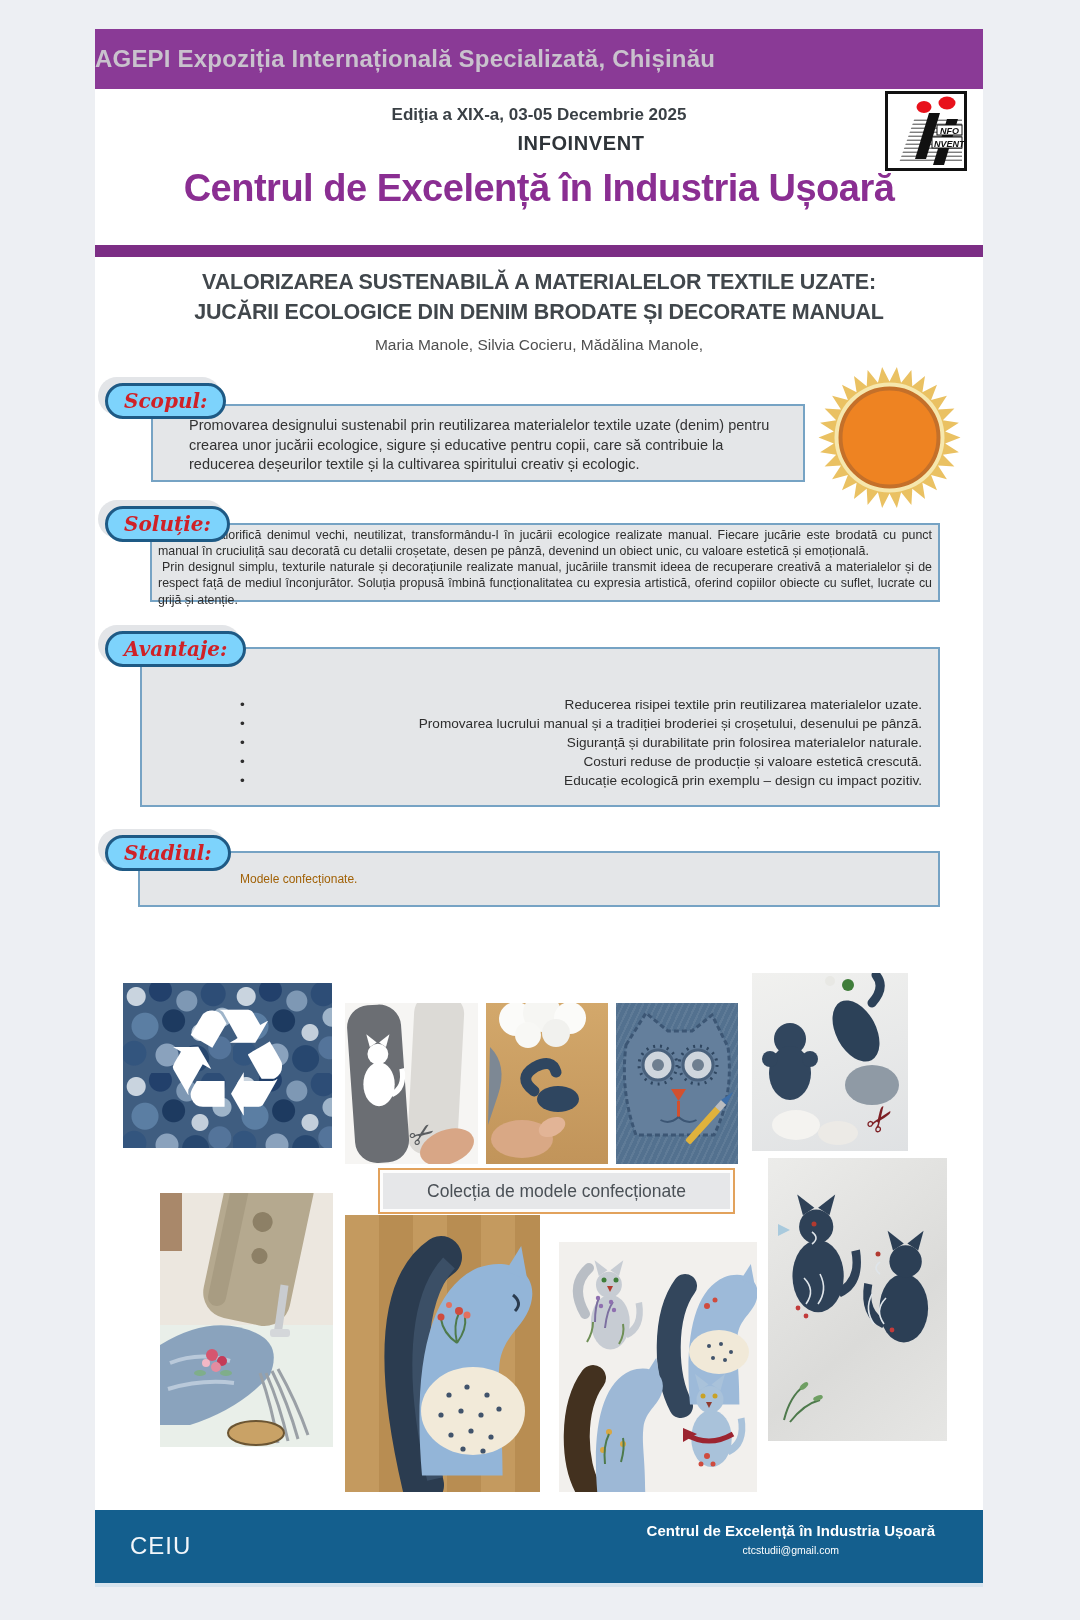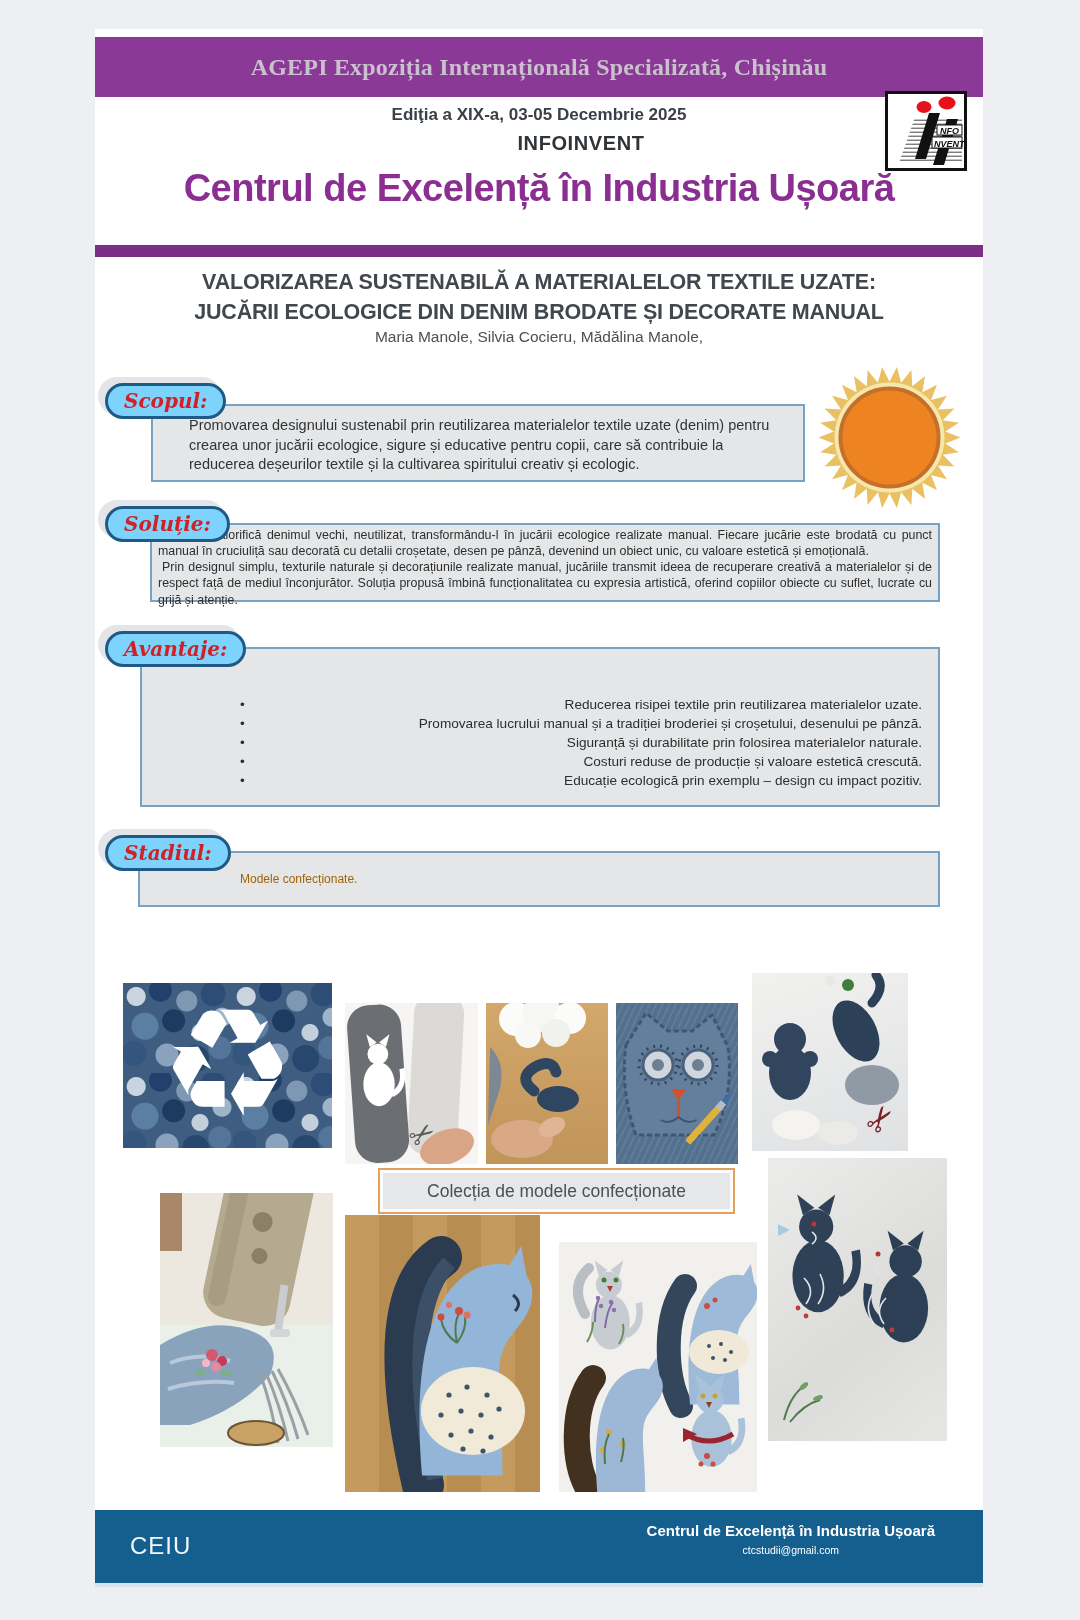--- a/index.html
+++ b/index.html
@@ -8,22 +8,22 @@
     background:#edeff3;
     font-family:"Liberation Sans",sans-serif;
     position:relative;overflow:hidden;
   }
   .poster{
     position:absolute;left:95px;top:29px;width:888px;height:1554px;
     background:#ffffff;border-bottom:4px solid #d7e4ee;
   }
   
   .banner{
-    position:absolute;left:0;top:8px;width:100%;height:60px;
-    background:#8a3a96;display:flex;align-items:center;justify-content:center;font-family:Liberation Serif, serif;
+    position:absolute;left:0;top:0;width:100%;height:60px;
+    background:#8a3a96;display:flex;align-items:center;justify-content:flex-start;
   }
   .banner span{
     color:#c9c2cd;font-size:24px;font-weight:bold;letter-spacing:.2px;
   }
   .edition{
     position:absolute;left:0;top:76px;width:100%;text-align:center;
     font-weight:bold;font-size:17px;color:#3a4045;
   }
   .event-name{
     position:absolute;left:0;top:103px;width:100%;text-align:center;
@@ -33,21 +33,21 @@
     position:absolute;left:0;top:138px;width:100%;text-align:center;
     font-weight:bold;font-size:38px;color:#8a2e92;letter-spacing:-.5px;
   }
   .logo{position:absolute;left:790px;top:62px;width:82px;height:80px;}
   .divider{position:absolute;left:0;top:216px;width:100%;height:12px;background:#7c2e85;}
   .main-title{
     position:absolute;left:74px;top:238px;width:740px;margin:0;text-align:center;
     font-size:21.5px;line-height:30px;font-weight:bold;color:#41474c;letter-spacing:-.2px;
   }
   .authors{
-    position:absolute;left:0;top:299px;width:100%;text-align:center;
+    position:absolute;left:0;top:307px;width:100%;text-align:center;
     font-size:15.5px;color:#4f4f4f;
   }
   
   .pill{
     position:absolute;left:10px;z-index:5;
     background:#7dd3fc;border:3px solid #1e5a85;border-radius:22px;
     padding:3px 16px;box-shadow:-6px -5px 0 1px #e3e5e8;
   }
   .pill span{
     font-family:"DejaVu Serif",serif;font-style:italic;font-weight:bold;

